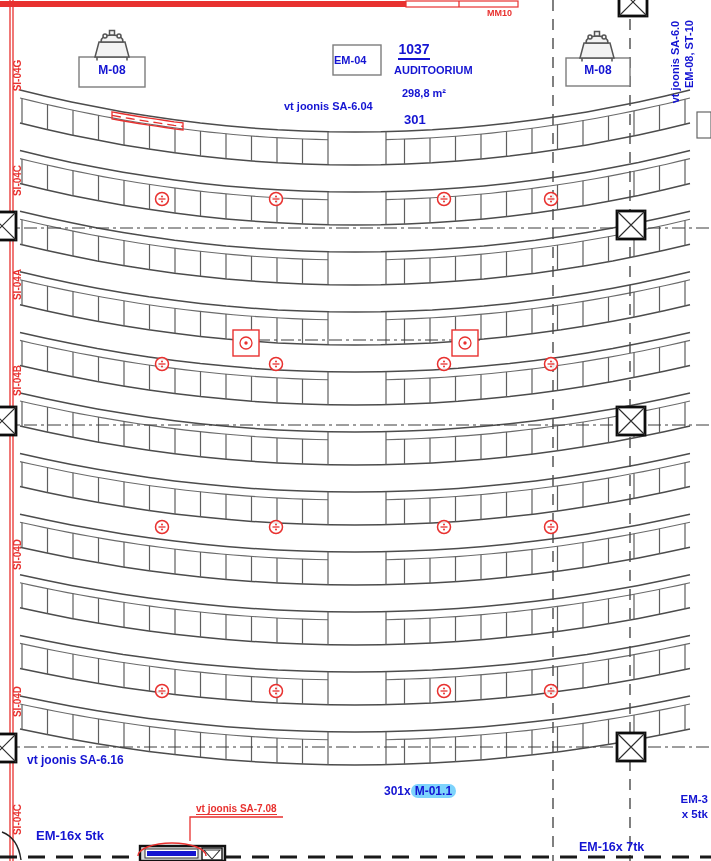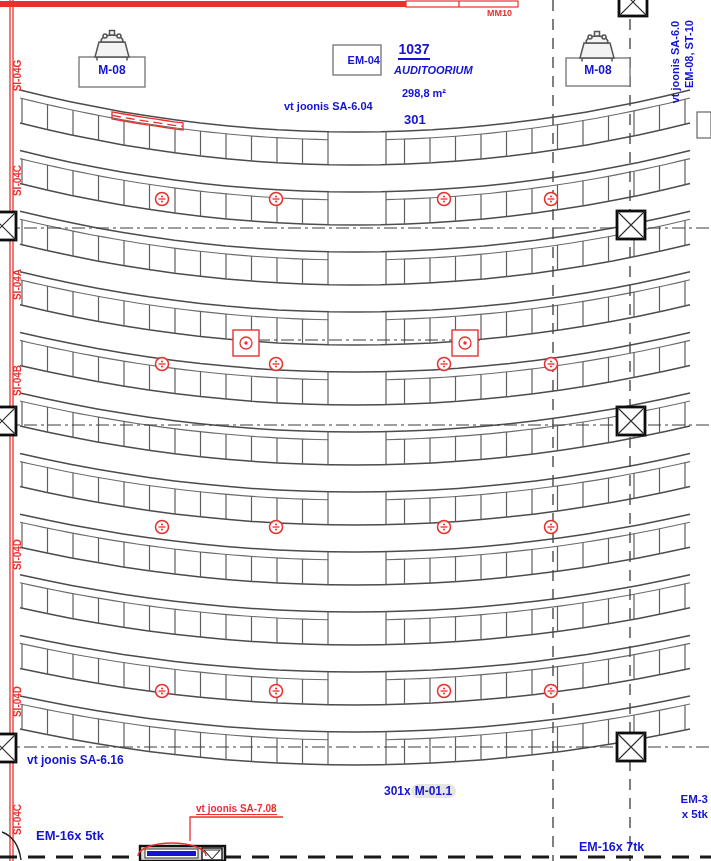--- a/index.html
+++ b/index.html
@@ -17,21 +17,21 @@
   .dashdot{fill:none;stroke:#3c3c3c;stroke-width:1;stroke-dasharray:13 4 3 4;}
   .vdash{fill:none;stroke:#4a4a4a;stroke-width:1.4;stroke-dasharray:11 8;}
   .redln{stroke:#e8312f;stroke-width:1.3;fill:none;}
   .colbox{fill:#ffffff;stroke:#0d0d0d;stroke-width:2.8;}
   .colx{stroke:#2e2e2e;stroke-width:1.1;fill:none;}
   .det{stroke:#e8312f;stroke-width:1.5;fill:rgba(255,255,255,0.85);}
   .detg{stroke:#e8312f;stroke-width:1.3;fill:none;}
   .sq{fill:#ffffff;stroke:#e8312f;stroke-width:1.4;}
   .dev{fill:#f3f3f3;stroke:#555;stroke-width:1.5;}
   .eqbox{fill:#ffffff;stroke:#7d7d7d;stroke-width:1.4;}
-  .hl{background:#e5e5e5;border-radius:7px;padding:0 4px;}
+  .hl{background:#7dd3fc;border-radius:7px;padding:0 4px;}
   .u1037{border-bottom:2px solid #1414d2;padding-bottom:1px;margin-top:8px;}
   .rrefline{border-bottom:1.5px solid #e8312f;text-align:center;}
 </style>
 </head>
 <body>
 
 <div id="page">
   <svg id="plan" width="711" height="861" viewBox="0 0 711 861">
       <g>
         <g>
@@ -276,23 +276,23 @@
         <rect x="202" y="848" width="20" height="12" fill="#fff" stroke="#111" stroke-width="1.4"></rect>
         <path d="M204,850L220,850L212,859Z" fill="none" stroke="#333" stroke-width="1.1"></path>
       </g>
       <path d="M138,856A34,13 0 0 1 206,856" stroke="#e8312f" stroke-width="1.5" fill="none"></path>
       <path d="M283,817L196,817L190,817L190,841" class="redln"></path>
     </svg>
 
   <div class="lbl red" style="left:487px;top:9px;font-size:9px;">MM10</div>
   <div class="lbl blue" style="left:86px;top:64px;width:52px;text-align:center;font-size:12px;">M-08</div>
   <div class="lbl blue" style="left:572px;top:64px;width:52px;text-align:center;font-size:12px;">M-08</div>
-  <div class="lbl blue" style="left:334px;top:54px;width:46px;text-align:right;font-size:11px;">EM-04</div>
+  <div class="lbl blue" style="left:334px;top:54px;width:46px;text-align:left;font-size:11px;">EM-04</div>
   <div class="lbl blue" style="left:389px;top:42px;width:50px;text-align:center;font-size:14px;"><span class="u1037">1037</span></div>
-  <div class="lbl blue" style="left:394px;top:64px;font-size:11px;font-style:italic;">AUDITOORIUM</div>
+  <div class="lbl blue" style="left:394px;top:64px;font-size:11px;">AUDITOORIUM</div>
   <div class="lbl blue" style="left:284px;top:87px;font-size:11px;margin-top:13px;">vt joonis SA-6.04</div>
   <div class="lbl blue" style="left:402px;top:87px;font-size:11px;">298,8 m²</div>
   <div class="lbl blue" style="left:404px;top:113px;font-size:13px;">301</div>
 
   <div class="lbl blue rot" style="left:600px;top:56px;width:150px;font-size:11px;">vt joonis SA-6.0</div>
   <div class="lbl blue rot" style="left:614px;top:48px;width:150px;font-size:11px;">EM-08, ST-10</div>
 
   <div class="lbl red rot" style="left:-13px;top:70px;width:60px;font-size:10px;">SI-04G</div>
   <div class="lbl red rot" style="left:-13px;top:175px;width:60px;font-size:10px;">SI-04C</div>
   <div class="lbl red rot" style="left:-13px;top:279px;width:60px;font-size:10px;">SI-04A</div>

